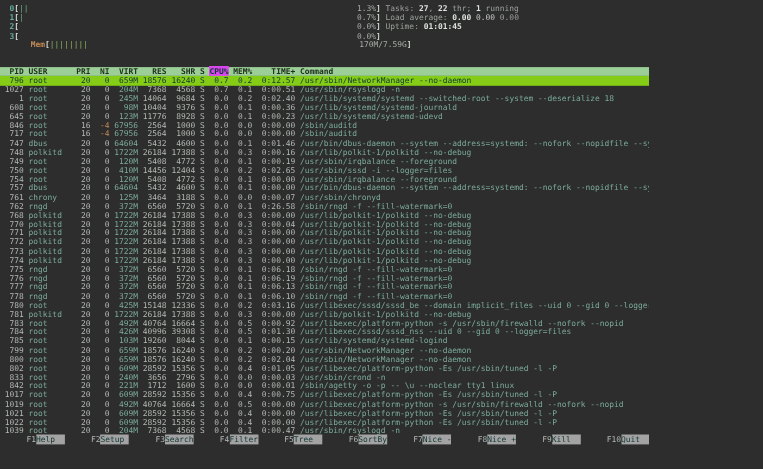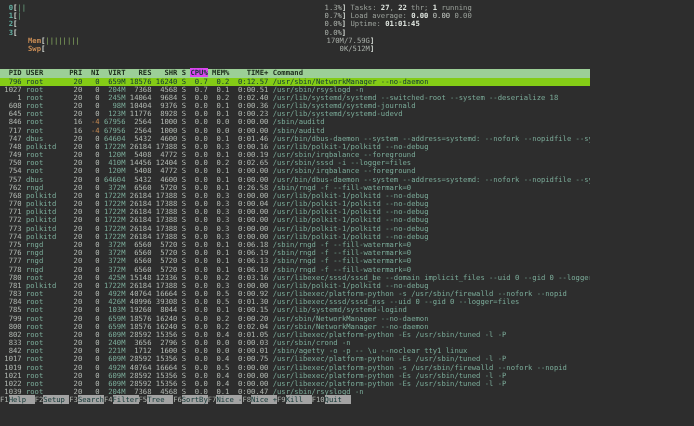--- a/index.html
+++ b/index.html
@@ -23,52 +23,52 @@
   
   .g  { color:#b3b9b3; }
   .t  { color:#7bab99; }
   .ni-neg { color:#c58a54; }
   .hdr { background:#9ccf97; color:#20301f; font-weight:bold; }
   .hdr span { color:#20301f;text-align:right; }
   .hdr .hl { background:#d946ef; color:#0f3533; }
   .row.sel { background:#84cc16; }
   .row.sel span { color:#113634 !important; }
   
-  .fn-num { color:#b3b9b3; }
+  .fn-num { color:#b3b9b3;margin-left:24px; }
   .fn-lbl { background:#a3a3a3; color:#113634; }
 </style>
 </head>
 <body>
 
 <div class="screen">
   <div id="meters">
       <div class="line"><span class="lbl-cyan">  0</span><span class="brk">[</span><span class="bar-cpu">||</span>                                                                     <span class="val">1.3%</span><span class="brk">]</span> <span><span class="dim">Tasks: </span><span class="boldtxt">27</span><span class="dim">, </span><span class="boldtxt">22</span><span class="dim"> thr; </span><span class="boldtxt">1</span><span class="dim"> running</span></span></div>
       <div class="line"><span class="lbl-cyan">  1</span><span class="brk">[</span><span class="bar-cpu">|</span>                                                                      <span class="val">0.7%</span><span class="brk">]</span> <span><span class="dim">Load average: </span><span class="boldtxt">0.00 </span><span class="norm">0.00 </span><span class="dim">0.00</span></span></div>
       <div class="line"><span class="lbl-cyan">  2</span><span class="brk">[</span>                                                                       <span class="val">0.0%</span><span class="brk">]</span> <span><span class="dim">Uptime: </span><span class="boldtxt">01:01:45</span></span></div>
       <div class="line"><span class="lbl-cyan">  3</span><span class="brk">[</span>                                                                       <span class="val">0.0%</span><span class="brk">]</span></div>
       <div class="line"><span class="lbl-org">Mem</span><span class="brk">[</span><span class="bar-mem">||||||||</span>                                                         <span class="val">170M/7.59G</span><span class="brk">]</span></div>
-      <div class="line"><span class="lbl-org">Swp</span><span class="brk">[</span>                                                                    <span class="val">0K/512M</span><span class="brk">]</span></div>
     </div>
   <div class="line blank"></div>
   <div class="line blank"></div>
   <div id="table-header" class="line hdr"><span>  PID</span> <span>USER     </span> <span>PRI</span> <span> NI</span> <span> VIRT</span> <span>  RES</span> <span>  SHR</span> <span>S</span> <span class="hl">CPU%</span> <span>MEM%</span> <span>   TIME+</span> <span>Command</span></div>
   <div id="rows">
       <div class="line row sel"><span class="g">  796</span> <span class="t">root     </span> <span class="g"> 20</span> <span class="g">  0</span> <span class="t"> 659M</span> <span class="g">18576</span> <span class="g">16240</span> <span class="g">S</span> <span class="g"> 0.7</span> <span class="g"> 0.2</span> <span class="g"> 0:12.57</span> <span class="t">/usr/sbin/NetworkManager --no-daemon</span></div>
       <div class="line row"><span class="g"> 1027</span> <span class="t">root     </span> <span class="g"> 20</span> <span class="g">  0</span> <span class="t"> 204M</span> <span class="g"> 7368</span> <span class="g"> 4568</span> <span class="g">S</span> <span class="g"> 0.7</span> <span class="g"> 0.1</span> <span class="g"> 0:00.51</span> <span class="t">/usr/sbin/rsyslogd -n</span></div>
       <div class="line row"><span class="g">    1</span> <span class="t">root     </span> <span class="g"> 20</span> <span class="g">  0</span> <span class="t"> 245M</span> <span class="g">14064</span> <span class="g"> 9684</span> <span class="g">S</span> <span class="g"> 0.0</span> <span class="g"> 0.2</span> <span class="g"> 0:02.40</span> <span class="t">/usr/lib/systemd/systemd --switched-root --system --deserialize 18</span></div>
       <div class="line row"><span class="g">  608</span> <span class="t">root     </span> <span class="g"> 20</span> <span class="g">  0</span> <span class="t">  98M</span> <span class="g">10404</span> <span class="g"> 9376</span> <span class="g">S</span> <span class="g"> 0.0</span> <span class="g"> 0.1</span> <span class="g"> 0:00.36</span> <span class="t">/usr/lib/systemd/systemd-journald</span></div>
       <div class="line row"><span class="g">  645</span> <span class="t">root     </span> <span class="g"> 20</span> <span class="g">  0</span> <span class="t"> 123M</span> <span class="g">11776</span> <span class="g"> 8928</span> <span class="g">S</span> <span class="g"> 0.0</span> <span class="g"> 0.1</span> <span class="g"> 0:00.23</span> <span class="t">/usr/lib/systemd/systemd-udevd</span></div>
       <div class="line row"><span class="g">  846</span> <span class="t">root     </span> <span class="g"> 16</span> <span class="ni-neg"> -4</span> <span class="t">67956</span> <span class="g"> 2564</span> <span class="g"> 1000</span> <span class="g">S</span> <span class="g"> 0.0</span> <span class="g"> 0.0</span> <span class="g"> 0:00.00</span> <span class="t">/sbin/auditd</span></div>
       <div class="line row"><span class="g">  717</span> <span class="t">root     </span> <span class="g"> 16</span> <span class="ni-neg"> -4</span> <span class="t">67956</span> <span class="g"> 2564</span> <span class="g"> 1000</span> <span class="g">S</span> <span class="g"> 0.0</span> <span class="g"> 0.0</span> <span class="g"> 0:00.00</span> <span class="t">/sbin/auditd</span></div>
       <div class="line row"><span class="g">  747</span> <span class="t">dbus     </span> <span class="g"> 20</span> <span class="g">  0</span> <span class="t">64604</span> <span class="g"> 5432</span> <span class="g"> 4600</span> <span class="g">S</span> <span class="g"> 0.0</span> <span class="g"> 0.1</span> <span class="g"> 0:01.46</span> <span class="t">/usr/bin/dbus-daemon --system --address=systemd: --nofork --nopidfile --systemd-activation --syslog-only</span></div>
       <div class="line row"><span class="g">  748</span> <span class="t">polkitd  </span> <span class="g"> 20</span> <span class="g">  0</span> <span class="t">1722M</span> <span class="g">26184</span> <span class="g">17388</span> <span class="g">S</span> <span class="g"> 0.0</span> <span class="g"> 0.3</span> <span class="g"> 0:00.16</span> <span class="t">/usr/lib/polkit-1/polkitd --no-debug</span></div>
       <div class="line row"><span class="g">  749</span> <span class="t">root     </span> <span class="g"> 20</span> <span class="g">  0</span> <span class="t"> 120M</span> <span class="g"> 5408</span> <span class="g"> 4772</span> <span class="g">S</span> <span class="g"> 0.0</span> <span class="g"> 0.1</span> <span class="g"> 0:00.19</span> <span class="t">/usr/sbin/irqbalance --foreground</span></div>
       <div class="line row"><span class="g">  750</span> <span class="t">root     </span> <span class="g"> 20</span> <span class="g">  0</span> <span class="t"> 410M</span> <span class="g">14456</span> <span class="g">12404</span> <span class="g">S</span> <span class="g"> 0.0</span> <span class="g"> 0.2</span> <span class="g"> 0:02.65</span> <span class="t">/usr/sbin/sssd -i --logger=files</span></div>
       <div class="line row"><span class="g">  754</span> <span class="t">root     </span> <span class="g"> 20</span> <span class="g">  0</span> <span class="t"> 120M</span> <span class="g"> 5408</span> <span class="g"> 4772</span> <span class="g">S</span> <span class="g"> 0.0</span> <span class="g"> 0.1</span> <span class="g"> 0:00.00</span> <span class="t">/usr/sbin/irqbalance --foreground</span></div>
       <div class="line row"><span class="g">  757</span> <span class="t">dbus     </span> <span class="g"> 20</span> <span class="g">  0</span> <span class="t">64604</span> <span class="g"> 5432</span> <span class="g"> 4600</span> <span class="g">S</span> <span class="g"> 0.0</span> <span class="g"> 0.1</span> <span class="g"> 0:00.00</span> <span class="t">/usr/bin/dbus-daemon --system --address=systemd: --nofork --nopidfile --systemd-activation --syslog-only</span></div>
+      <div class="line row"><span class="g">  761</span> <span class="t">chrony   </span> <span class="g"> 20</span> <span class="g">  0</span> <span class="t"> 125M</span> <span class="g"> 3464</span> <span class="g"> 3188</span> <span class="g">S</span> <span class="g"> 0.0</span> <span class="g"> 0.0</span> <span class="g"> 0:00.07</span> <span class="t">/usr/sbin/chronyd</span></div>
       <div class="line row"><span class="g">  762</span> <span class="t">rngd     </span> <span class="g"> 20</span> <span class="g">  0</span> <span class="t"> 372M</span> <span class="g"> 6560</span> <span class="g"> 5720</span> <span class="g">S</span> <span class="g"> 0.0</span> <span class="g"> 0.1</span> <span class="g"> 0:26.58</span> <span class="t">/sbin/rngd -f --fill-watermark=0</span></div>
       <div class="line row"><span class="g">  768</span> <span class="t">polkitd  </span> <span class="g"> 20</span> <span class="g">  0</span> <span class="t">1722M</span> <span class="g">26184</span> <span class="g">17388</span> <span class="g">S</span> <span class="g"> 0.0</span> <span class="g"> 0.3</span> <span class="g"> 0:00.00</span> <span class="t">/usr/lib/polkit-1/polkitd --no-debug</span></div>
       <div class="line row"><span class="g">  770</span> <span class="t">polkitd  </span> <span class="g"> 20</span> <span class="g">  0</span> <span class="t">1722M</span> <span class="g">26184</span> <span class="g">17388</span> <span class="g">S</span> <span class="g"> 0.0</span> <span class="g"> 0.3</span> <span class="g"> 0:00.04</span> <span class="t">/usr/lib/polkit-1/polkitd --no-debug</span></div>
       <div class="line row"><span class="g">  771</span> <span class="t">polkitd  </span> <span class="g"> 20</span> <span class="g">  0</span> <span class="t">1722M</span> <span class="g">26184</span> <span class="g">17388</span> <span class="g">S</span> <span class="g"> 0.0</span> <span class="g"> 0.3</span> <span class="g"> 0:00.00</span> <span class="t">/usr/lib/polkit-1/polkitd --no-debug</span></div>
       <div class="line row"><span class="g">  772</span> <span class="t">polkitd  </span> <span class="g"> 20</span> <span class="g">  0</span> <span class="t">1722M</span> <span class="g">26184</span> <span class="g">17388</span> <span class="g">S</span> <span class="g"> 0.0</span> <span class="g"> 0.3</span> <span class="g"> 0:00.00</span> <span class="t">/usr/lib/polkit-1/polkitd --no-debug</span></div>
       <div class="line row"><span class="g">  773</span> <span class="t">polkitd  </span> <span class="g"> 20</span> <span class="g">  0</span> <span class="t">1722M</span> <span class="g">26184</span> <span class="g">17388</span> <span class="g">S</span> <span class="g"> 0.0</span> <span class="g"> 0.3</span> <span class="g"> 0:00.00</span> <span class="t">/usr/lib/polkit-1/polkitd --no-debug</span></div>
       <div class="line row"><span class="g">  774</span> <span class="t">polkitd  </span> <span class="g"> 20</span> <span class="g">  0</span> <span class="t">1722M</span> <span class="g">26184</span> <span class="g">17388</span> <span class="g">S</span> <span class="g"> 0.0</span> <span class="g"> 0.3</span> <span class="g"> 0:00.00</span> <span class="t">/usr/lib/polkit-1/polkitd --no-debug</span></div>
       <div class="line row"><span class="g">  775</span> <span class="t">rngd     </span> <span class="g"> 20</span> <span class="g">  0</span> <span class="t"> 372M</span> <span class="g"> 6560</span> <span class="g"> 5720</span> <span class="g">S</span> <span class="g"> 0.0</span> <span class="g"> 0.1</span> <span class="g"> 0:06.18</span> <span class="t">/sbin/rngd -f --fill-watermark=0</span></div>
       <div class="line row"><span class="g">  776</span> <span class="t">rngd     </span> <span class="g"> 20</span> <span class="g">  0</span> <span class="t"> 372M</span> <span class="g"> 6560</span> <span class="g"> 5720</span> <span class="g">S</span> <span class="g"> 0.0</span> <span class="g"> 0.1</span> <span class="g"> 0:06.19</span> <span class="t">/sbin/rngd -f --fill-watermark=0</span></div>
       <div class="line row"><span class="g">  777</span> <span class="t">rngd     </span> <span class="g"> 20</span> <span class="g">  0</span> <span class="t"> 372M</span> <span class="g"> 6560</span> <span class="g"> 5720</span> <span class="g">S</span> <span class="g"> 0.0</span> <span class="g"> 0.1</span> <span class="g"> 0:06.13</span> <span class="t">/sbin/rngd -f --fill-watermark=0</span></div>

